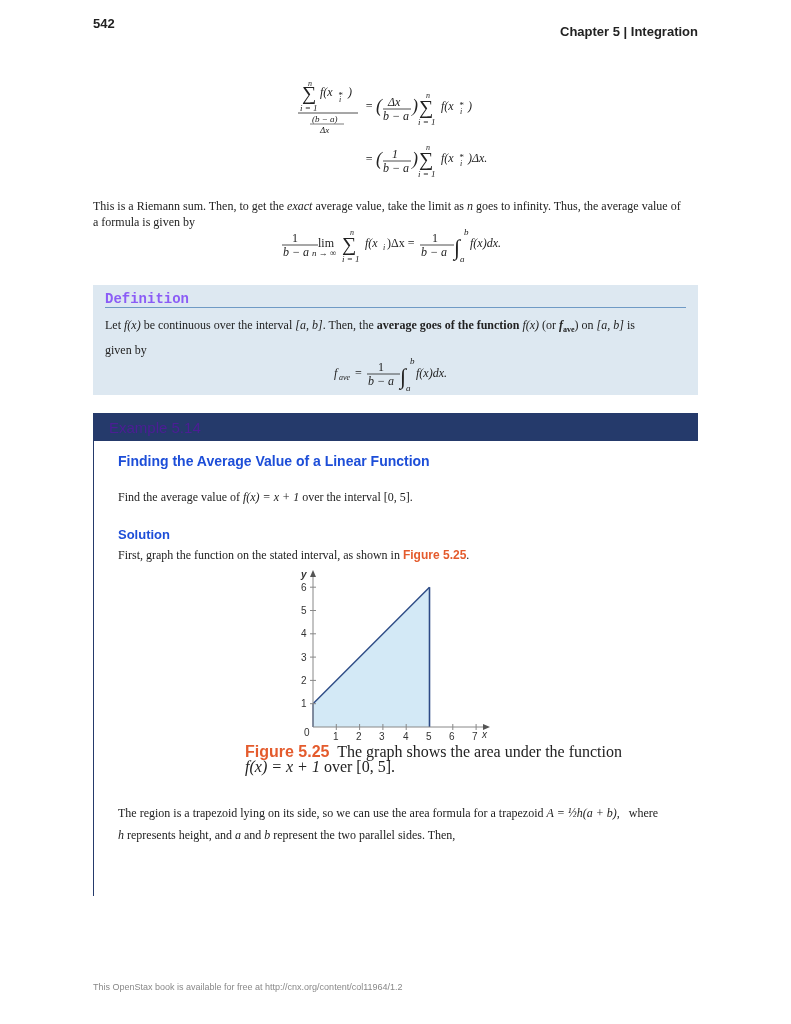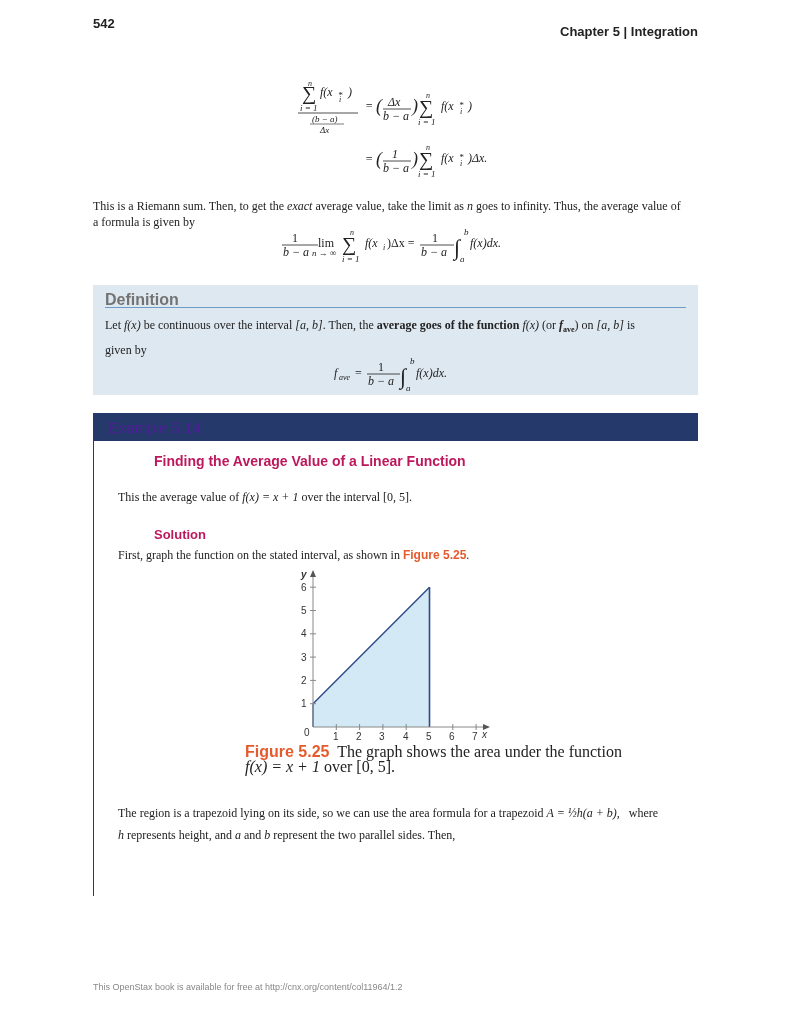--- a/index.html
+++ b/index.html
@@ -2,26 +2,26 @@
 <html><head>
 <meta charset="utf-8">
 <style>
   html, body { margin:0; padding:0; background:#fff; }
   body { width:791px; height:1024px; position:relative; overflow:hidden; font-family:"Liberation Serif", serif; color:#222; }
   .abs { position:absolute; }
   .hdr { font-family:"Liberation Sans", sans-serif; font-size:13px; font-weight:bold; color:#222; top:16px; }
   .math { font-family:"Liberation Serif", serif; font-style:italic; }
   .para { font-size:12px; line-height:16px; }
   .def-box { left:93px; top:285px; width:605px; height:110px; background:#dde8f1; }
-  .def-title { left:105px; top:291px; font-family:Liberation Sans, sans-serif; font-weight:bold; font-size:16px; color:#737373; }
+  .def-title { left:105px; top:291px; font-family:Liberation Mono, monospace; font-weight:bold; font-size:14px; color:#8b5cf6; }
   .def-rule { left:105px; top:307px; width:581px; height:1px; background:#6f9ac5; }
   .ex-bar { left:93px; top:413px; width:605px; height:28px; background:#253a6b; }
   .ex-title { left:109px; top:419px; font-family:"Liberation Sans",sans-serif; font-size:15px; color:#4c1d95; }
   .ex-side { left:93px; top:441px; width:1px; height:455px; background:#253a6b; }
-  .h-blue { font-family:"Liberation Sans",sans-serif; font-weight:bold; color:#be185d;margin-left:36px; }
+  .h-blue { font-family:"Liberation Sans",sans-serif; font-weight:bold; color:#1d4ed8; }
   .fig-ref { font-family:"Liberation Sans",sans-serif; font-weight:bold; color:#e45b2d; }
   .footer { left:93px; top:982px; font-family:"Liberation Sans",sans-serif; font-size:9px; color:#888; }
   .eq { font-size:12px; }
 </style>
 </head>
 <body>
 
 <div class="abs hdr" style="left:93px;">542</div>
 <div class="abs hdr" style="right:93px;margin-top:8px;">Chapter 5 | Integration</div>
 
@@ -128,21 +128,21 @@
   </svg>
 </div>
 
 <div class="abs ex-bar"></div>
 <div class="abs ex-title">Example 5.14</div>
 <div class="abs ex-side"></div>
 
 <div class="abs h-blue" style="left:118px; top:453px; font-size:14px;">Finding the Average Value of a Linear Function</div>
 
 <div class="abs para" style="left:118px; top:489px;">
-  <span>This the average value of </span>
+  <span>Find the average value of </span>
   <span class="math">f(x) = x + 1</span>
   <span> over the interval </span>
   <span>[0, 5]</span><span>.</span>
 </div>
 
 <div class="abs h-blue" style="left:118px; top:527px; font-size:13px;">Solution</div>
 
 <div class="abs para" style="left:118px; top:547px;">
   <span>First, graph the function on the stated interval, as shown in </span><span class="fig-ref">Figure 5.25</span><span>.</span>
 </div>

